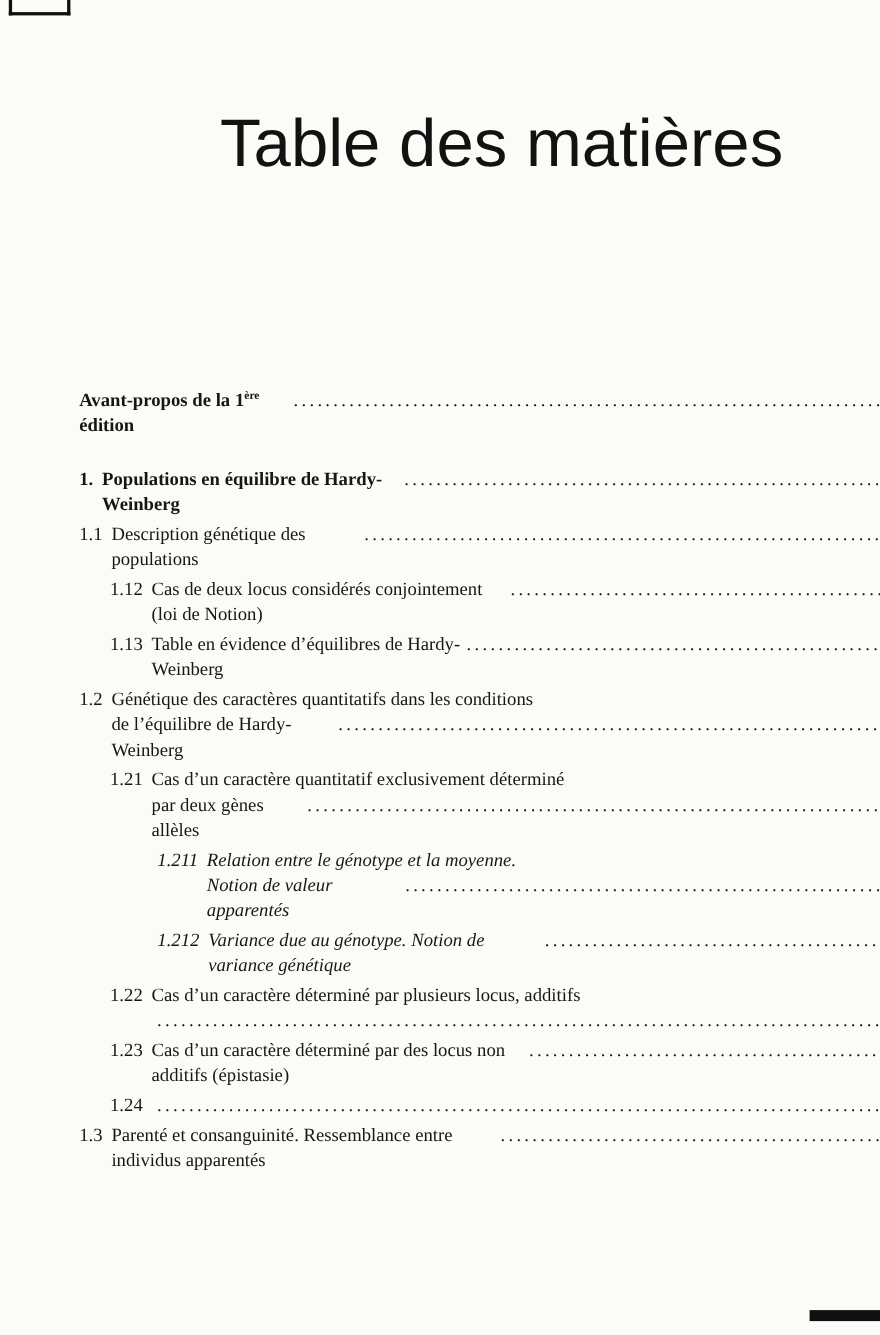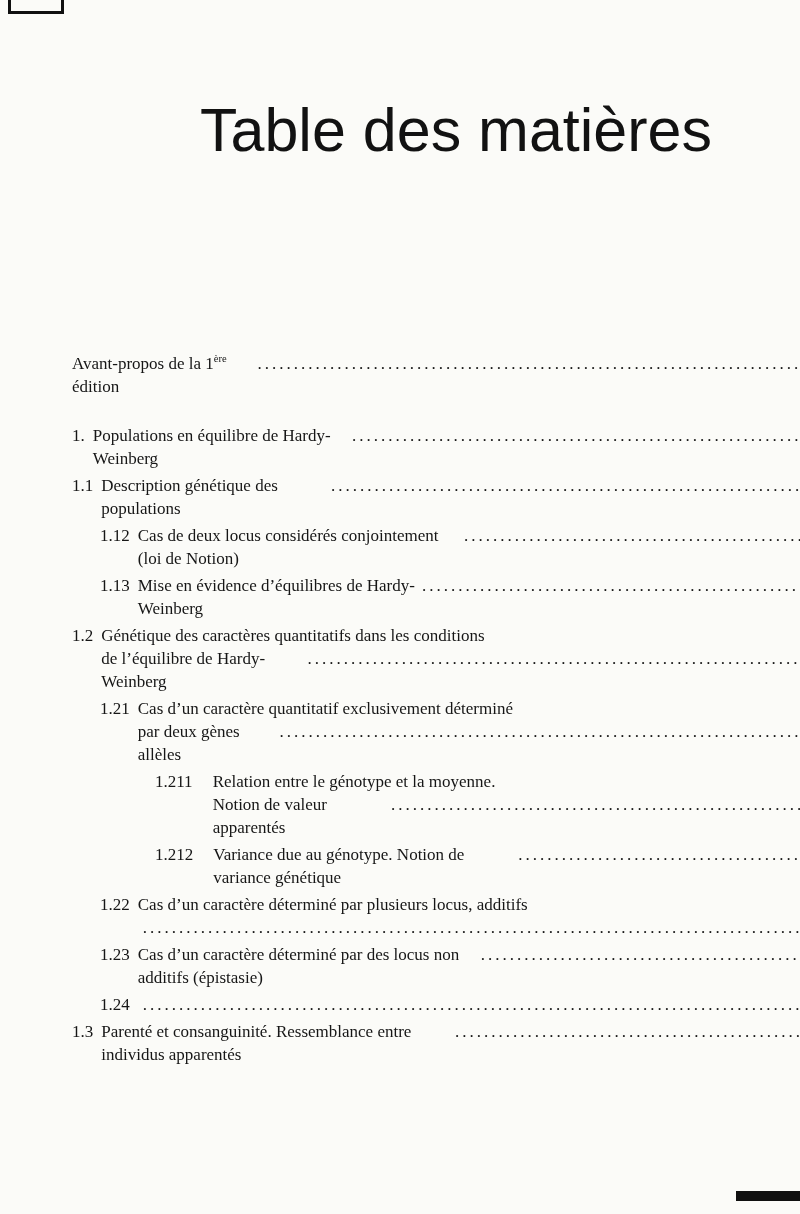--- a/index.html
+++ b/index.html
@@ -41,22 +41,22 @@
     white-space:nowrap;
     margin:0 4px 0 5px;
     min-width:12px;
   }
   .dots::after{
     content:"....................................................................................................................................................";
     letter-spacing:3px;
     font-weight:400;
     font-style:normal;
   }
-  .bold .num,.bold .txt{font-weight:400;}
-  .italic .num,.italic .txt{margin-left:12px;}
+  .bold .num,.bold .txt{font-weight:700;}
+  .italic .num,.italic .txt{font-style:italic;}
   sup{font-size:0.62em;vertical-align:super;line-height:0;}
   .artifact-tl{
     position:absolute;left:8px;top:0;
     width:50px;height:11px;
     border:3px solid #101010;border-top:none;
     background:transparent;
   }
   .artifact-br{
     position:absolute;right:0;bottom:13px;
     width:64px;height:10px;
@@ -103,21 +103,21 @@
           <div class="line last">
             <span class="txt">Cas de deux locus considérés conjointement (loi de Notion)</span>
             <span class="dots"></span>
           </div>
         </div>
       </div>
       <div class="entry indent-1">
         <span class="num">1.13</span>
         <div class="content">
           <div class="line last">
-            <span class="txt">Mise en évidence d’équilibres de Hardy-Weinberg</span>
+            <span class="txt">Table en évidence d’équilibres de Hardy-Weinberg</span>
             <span class="dots"></span>
           </div>
         </div>
       </div>
       <div class="entry indent-0">
         <span class="num">1.2</span>
         <div class="content">
           <div class="line"><span class="txt">Génétique des caractères quantitatifs dans les conditions</span></div>
           <div class="line last">
             <span class="txt">de l’équilibre de Hardy-Weinberg</span>

